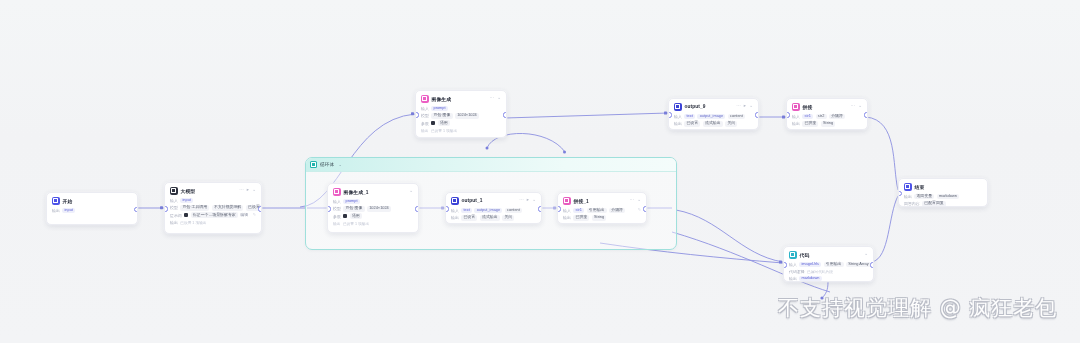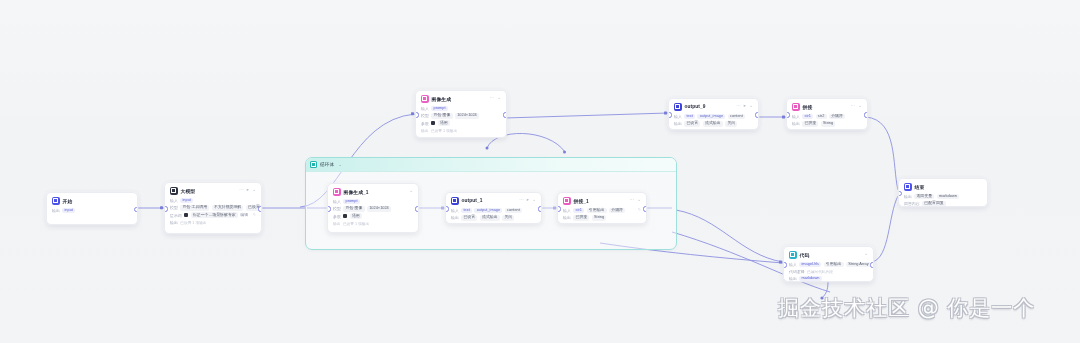--- a/index.html
+++ b/index.html
@@ -437,15 +437,15 @@
         <span class="pill">markdown</span>
       </div>
       <div class="row">
         <span class="lab">回答内容</span>
         <span class="pill">已配置回复</span>
       </div>
     </div>
     <span class="port l"></span>
   </div>
 
-  <div id="watermark">掘金技术社区 @ 你是一个</div>
+  <div id="watermark">不支持视觉理解 @ 疯狂老包</div>
 
 </div>
 
 </body></html>

